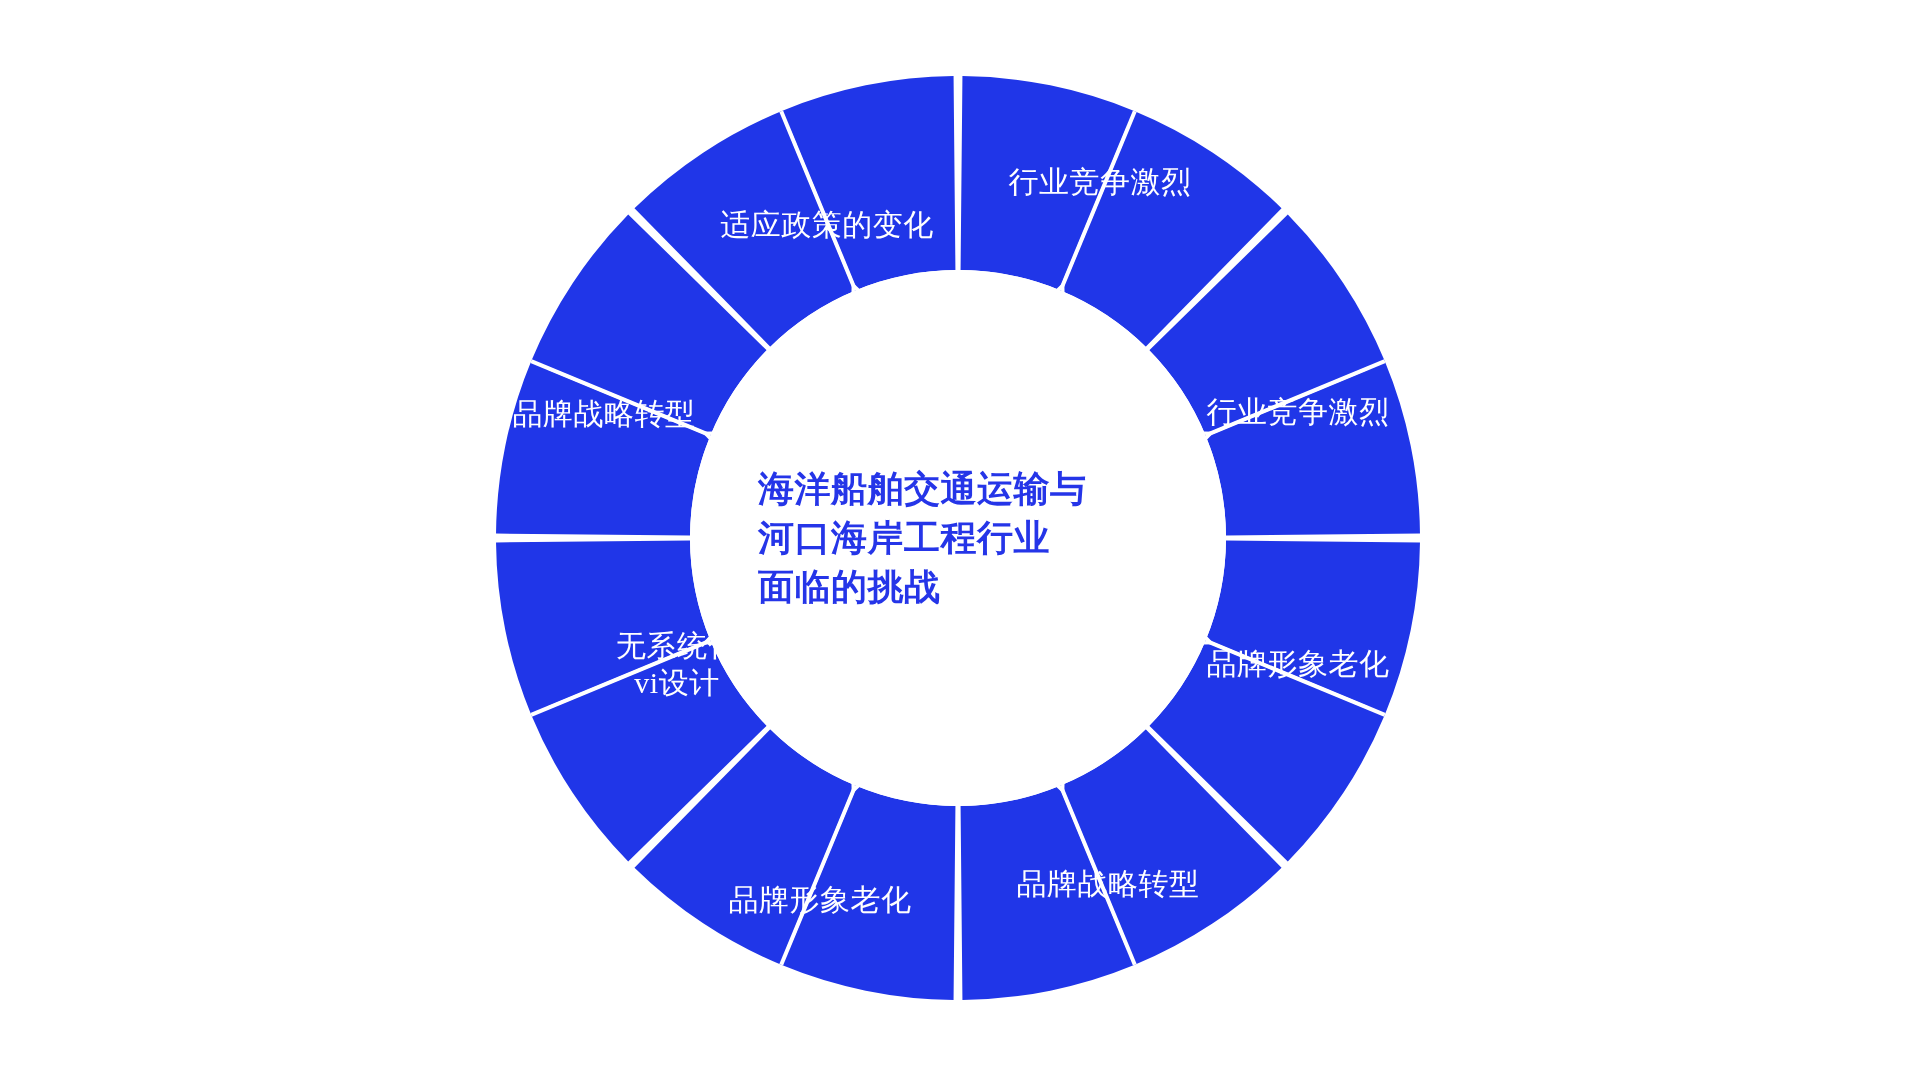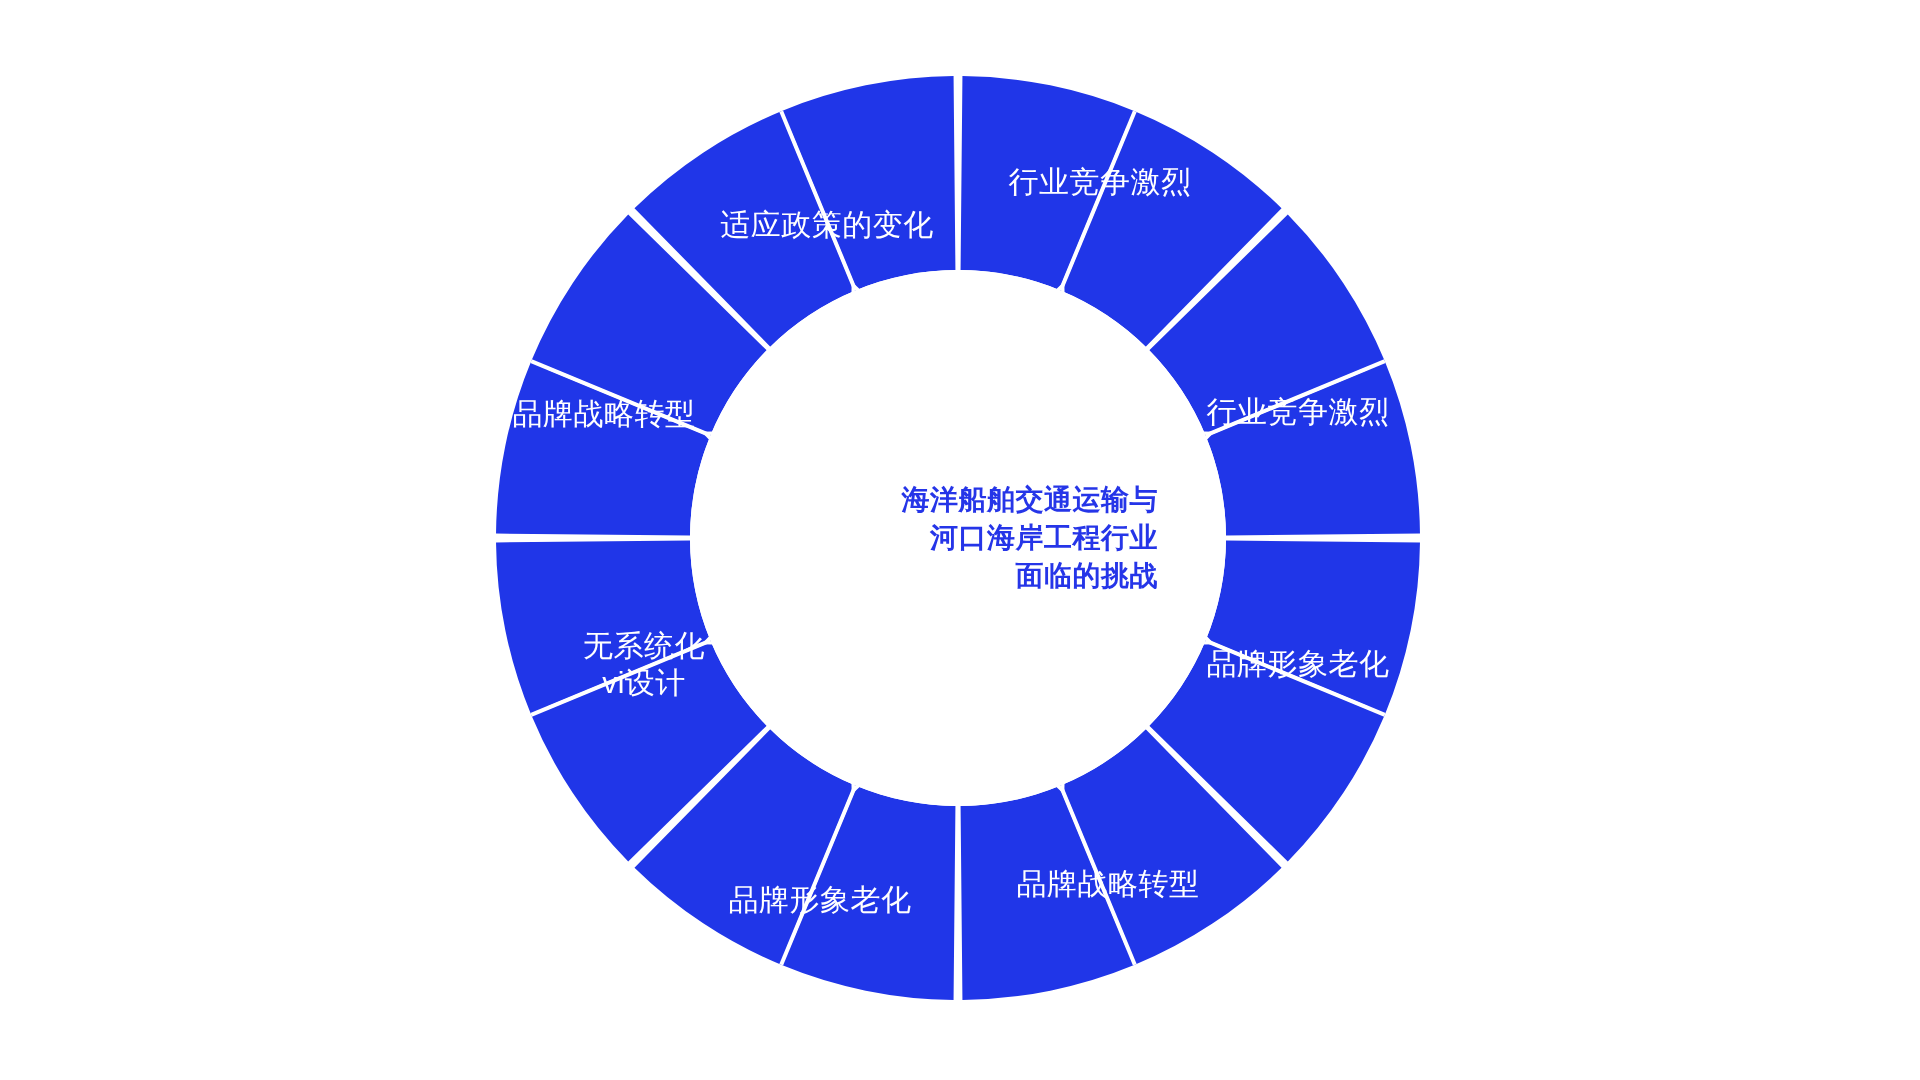--- a/index.html
+++ b/index.html
@@ -39,23 +39,23 @@
     text-align: center;
     transform: translate(-50%, -50%);
     pointer-events: none;
   }
   #center-title {
     position: absolute;
     left: 958px;
     top: 538px;
     transform: translate(-50%, -50%);
     width: 400px;
-    text-align: right;
+    text-align: left;
     color: #2535e8;
-    font-size: 28px;
+    font-size: 36px;
     font-weight: 700;
     line-height: 1.36;
     letter-spacing: 0.5px;
     white-space: pre-line;
   }
 </style>
 </head>
 <body>
 
 <div id="stage">
@@ -101,21 +101,21 @@
       </g>
     <circle id="inner-disc" cx="958" cy="538" r="268" fill="#ffffff"></circle>
   </svg>
 
   <div id="labels-layer">
       <div class="ring-label" style="left: 1100px; top: 182px;">行业竞争激烈</div>
       <div class="ring-label" style="left: 1298px; top: 414px; font-family: Liberation Mono, monospace;">行业竞争激烈</div>
       <div class="ring-label" style="left: 1298px; top: 664px;">品牌形象老化</div>
       <div class="ring-label" style="left: 1108px; top: 884px;">品牌战略转型</div>
       <div class="ring-label" style="left: 820px; top: 900px;">品牌形象老化</div>
-      <div class="ring-label" style="left: 644px; top: 665px;">无系统化
+      <div class="ring-label" style="left: 677px; top: 665px; font-family: Liberation Serif, serif;">无系统化
 vi设计</div>
       <div class="ring-label" style="left: 604px; top: 414px; text-align: center;">品牌战略转型</div>
       <div class="ring-label" style="left: 827px; top: 225px;">适应政策的变化</div>
     </div>
 
   <div id="center-title">海洋船舶交通运输与
 河口海岸工程行业
 面临的挑战</div>
 
 </div>

